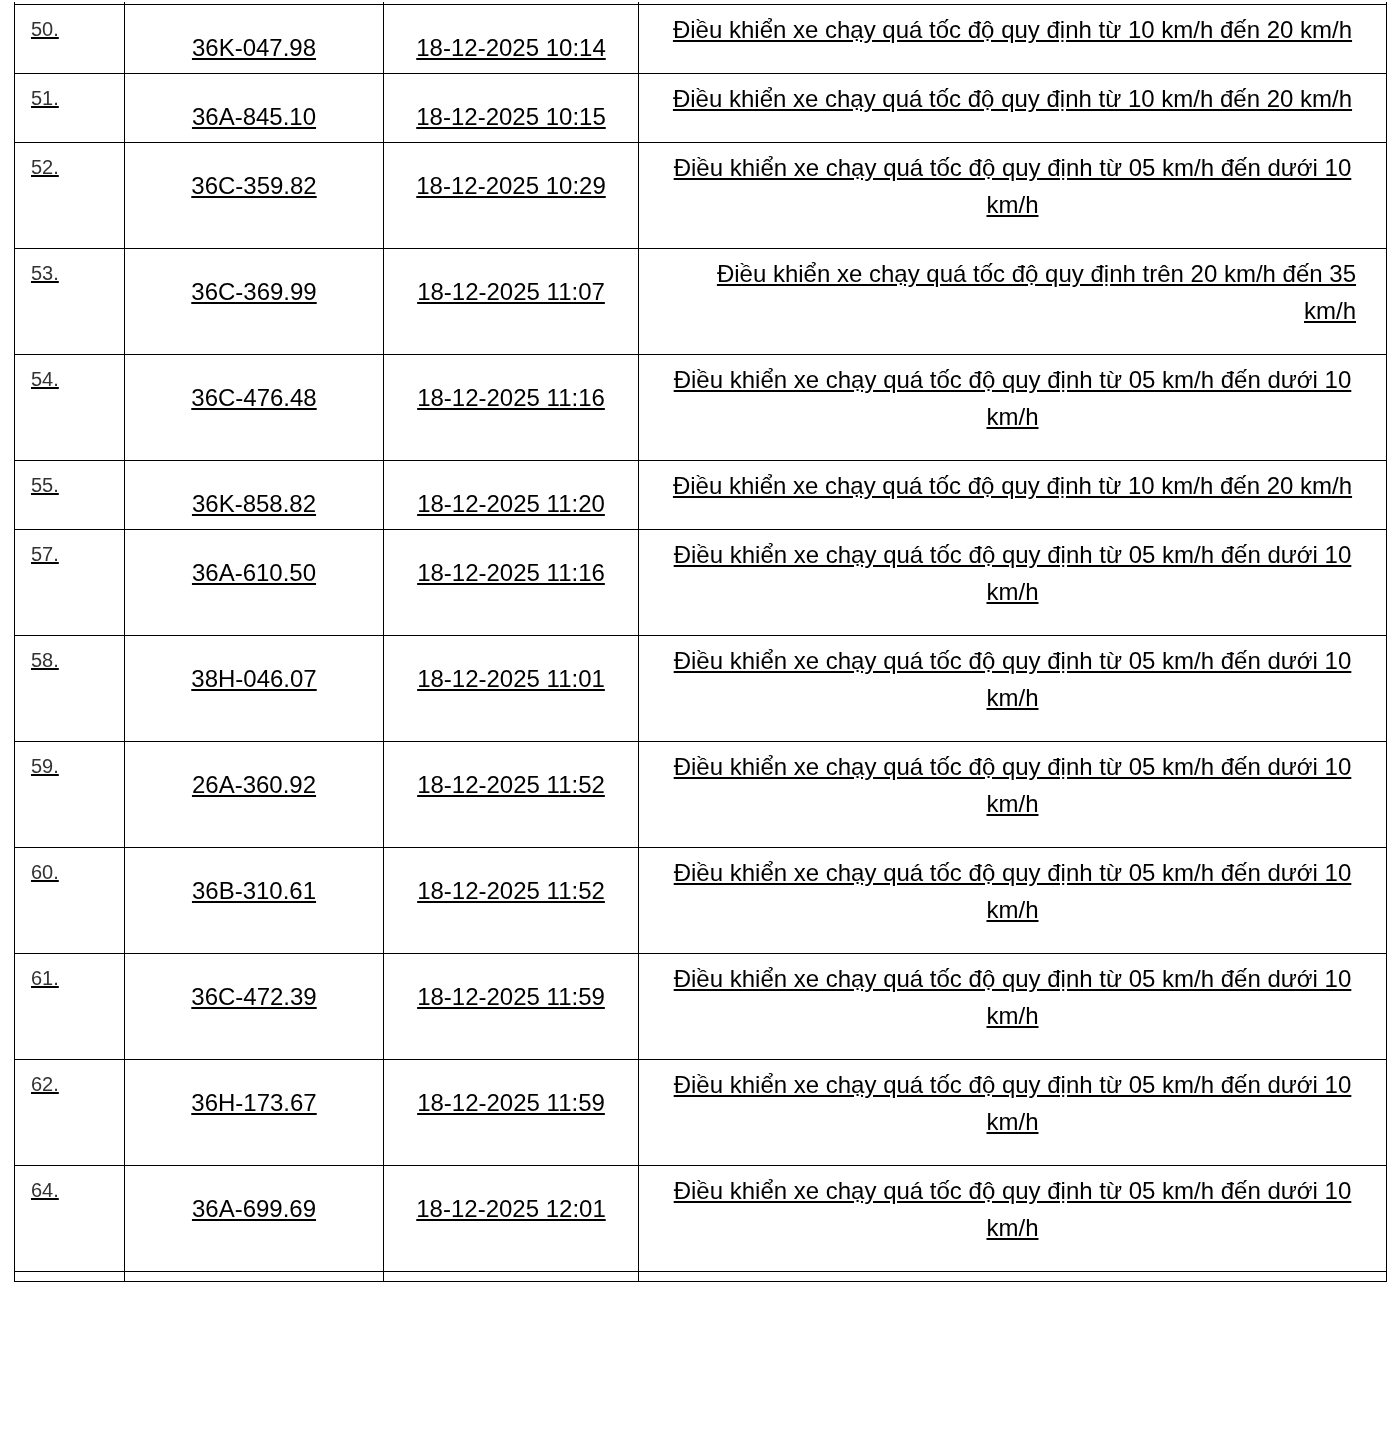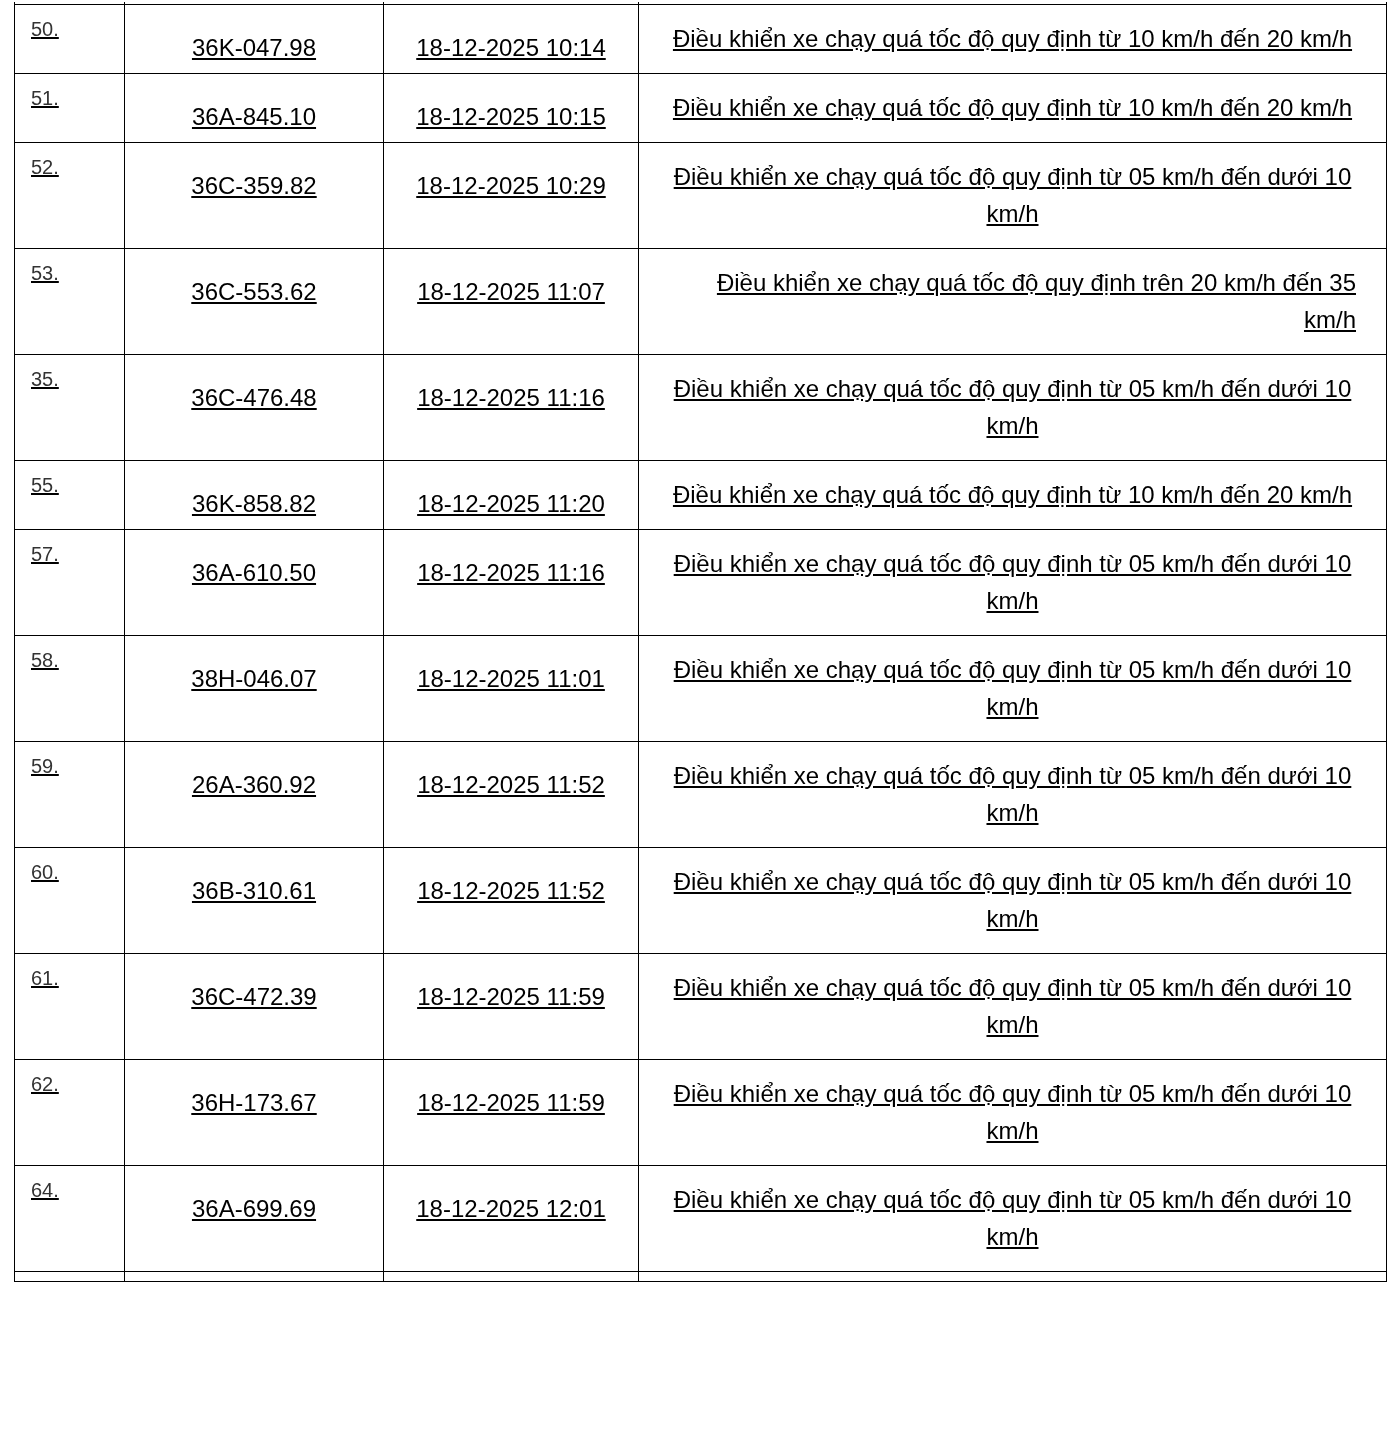--- a/index.html
+++ b/index.html
@@ -43,21 +43,21 @@
       padding: 12px 0 0 16px;
       line-height: 24px;
     }
     td.plate, td.time {
       text-align: center;
       padding-top: 24px;
       margin-top: 12px;
     }
     td.viol {
       text-align: center;
-      padding: 15px 10px 0 10px;
+      padding: 6px 10px 0 10px;
     }
     tr.single td { height: 69px; box-sizing: border-box; }
     tr.double td { height: 106px; box-sizing: border-box; }
     tr.partial td { height: 10px; box-sizing: border-box; }
     tr.top td { height: 2px; border-top: none; }
   </style>
 </head>
 <body>
 
 <div class="table-wrap">
@@ -88,26 +88,26 @@
         <td class="viol">Điều khiển xe chạy quá tốc độ quy định từ 10 km/h đến 20 km/h</td>
       </tr>
       <tr class="double">
         <td class="idx">52.</td>
         <td class="plate">36C-359.82</td>
         <td class="time">18-12-2025 10:29</td>
         <td class="viol">Điều khiển xe chạy quá tốc độ quy định từ 05 km/h đến dưới 10 km/h</td>
       </tr>
       <tr class="double">
         <td class="idx">53.</td>
-        <td class="plate">36C-553.62</td>
+        <td class="plate">36C-369.99</td>
         <td class="time">18-12-2025 11:07</td>
         <td class="viol" style="padding-left:30px;padding-right:30px;text-align:right;">Điều khiển xe chạy quá tốc độ quy định trên 20 km/h đến 35 km/h</td>
       </tr>
       <tr class="double">
-        <td class="idx">35.</td>
+        <td class="idx">54.</td>
         <td class="plate">36C-476.48</td>
         <td class="time">18-12-2025 11:16</td>
         <td class="viol">Điều khiển xe chạy quá tốc độ quy định từ 05 km/h đến dưới 10 km/h</td>
       </tr>
       <tr class="single">
         <td class="idx">55.</td>
         <td class="plate">36K-858.82</td>
         <td class="time">18-12-2025 11:20</td>
         <td class="viol">Điều khiển xe chạy quá tốc độ quy định từ 10 km/h đến 20 km/h</td>
       </tr>

